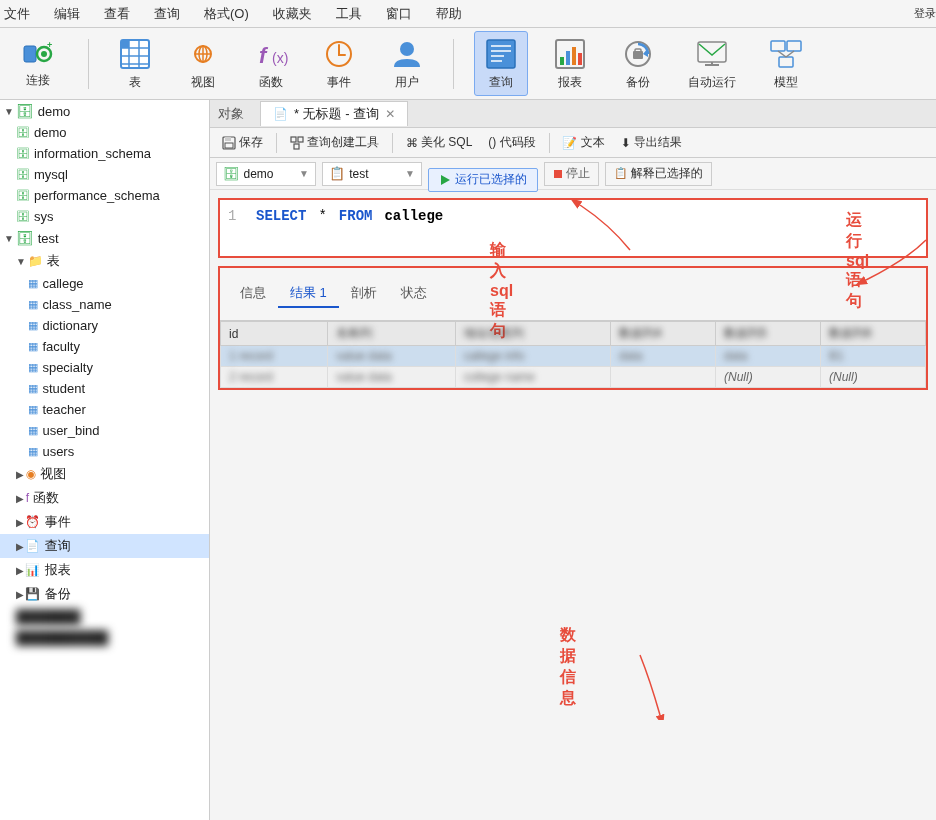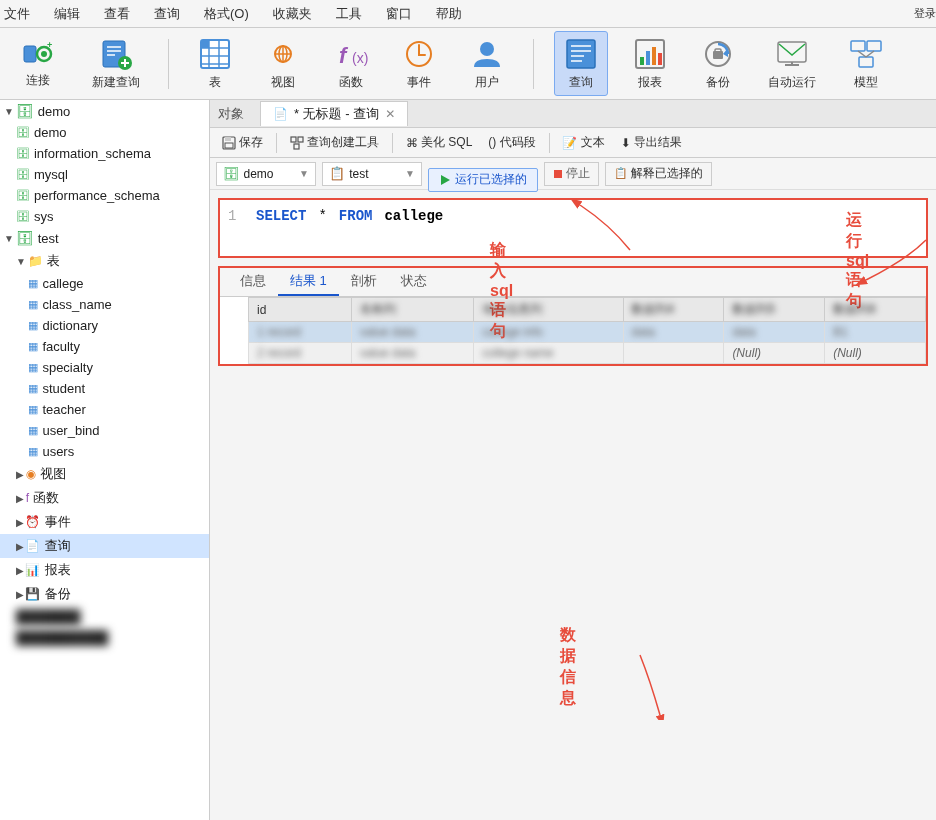--- a/index.html
+++ b/index.html
@@ -268,21 +268,21 @@
     .result-panel {
       border: 2px solid #e74c3c;
       margin: 0 8px 8px 8px;
       background: #fff;
       flex-shrink: 0;
     }
     .result-tabs {
       display: flex;
       border-bottom: 1px solid #ccc;
       background: #f5f5f5;
-      padding: 0 8px;
+      padding: 12px 8px;
     }
     .result-tab {
       padding: 4px 12px;
       font-size: 13px;
       cursor: pointer;
       border-bottom: 2px solid transparent;
       color: #555;
     }
     .result-tab.active {
       border-bottom: 2px solid #1a56cc;
@@ -347,34 +347,20 @@
         <rect x="2" y="8" width="12" height="16" rx="2" fill="#4a90d9" stroke="#2a70b9" stroke-width="1"></rect>
         <circle cx="22" cy="16" r="7" fill="none" stroke="#28a745" stroke-width="2.5"></circle>
         <circle cx="22" cy="16" r="3" fill="#28a745"></circle>
         <line x1="14" y1="16" x2="15" y2="16" stroke="#28a745" stroke-width="2"></line>
         <text x="25" y="10" font-size="9" fill="#28a745" font-weight="bold">+</text>
       </svg>
     </div>
     <span class="toolbar-label">连接</span>
   </div>
 
-  <div class="toolbar-group">
-    <div class="toolbar-icon">
-      <svg width="34" height="34" viewBox="0 0 34 34">
-        <rect x="4" y="4" width="22" height="26" rx="2" fill="#4a90d9" stroke="#2a70b9" stroke-width="1"></rect>
-        <line x1="8" y1="10" x2="22" y2="10" stroke="white" stroke-width="1.5"></line>
-        <line x1="8" y1="14" x2="22" y2="14" stroke="white" stroke-width="1.5"></line>
-        <line x1="8" y1="18" x2="16" y2="18" stroke="white" stroke-width="1.5"></line>
-        <circle cx="26" cy="26" r="7" fill="#28a745"></circle>
-        <line x1="26" y1="22" x2="26" y2="30" stroke="white" stroke-width="2"></line>
-        <line x1="22" y1="26" x2="30" y2="26" stroke="white" stroke-width="2"></line>
-      </svg>
-    </div>
-    <span class="toolbar-label">新建查询</span>
-  </div>
 
   <div class="toolbar-divider"></div>
 
   <div class="toolbar-group">
     <div class="toolbar-icon">
       <svg width="34" height="34" viewBox="0 0 34 34">
         <rect x="3" y="3" width="28" height="28" rx="2" fill="#fff" stroke="#4a90d9" stroke-width="2"></rect>
         <line x1="3" y1="11" x2="31" y2="11" stroke="#4a90d9" stroke-width="1.5"></line>
         <line x1="3" y1="19" x2="31" y2="19" stroke="#4a90d9" stroke-width="1.5"></line>
         <line x1="3" y1="27" x2="31" y2="27" stroke="#4a90d9" stroke-width="1.5"></line>
@@ -758,21 +744,21 @@
         </svg>
       </div>
 
       <div class="result-panel">
         <div class="result-tabs">
           <span class="result-tab">信息</span>
           <span class="result-tab active">结果 1</span>
           <span class="result-tab">剖析</span>
           <span class="result-tab">状态</span>
         </div>
-        <div style="overflow-x:auto; overflow-y:auto; max-height:160px;margin-left:28px;">
+        <div style="overflow-x:auto; overflow-y:auto; max-height:160px;">
           <table class="result-table">
             <thead>
               <tr>
                 <th>id</th>
                 <th><span class="blurred">名称列</span></th>
                 <th><span class="blurred">地址信息列</span></th>
                 <th><span class="blurred">数据列4</span></th>
                 <th><span class="blurred">数据列5</span></th>
                 <th><span class="blurred">数据列6</span></th>
               </tr>

